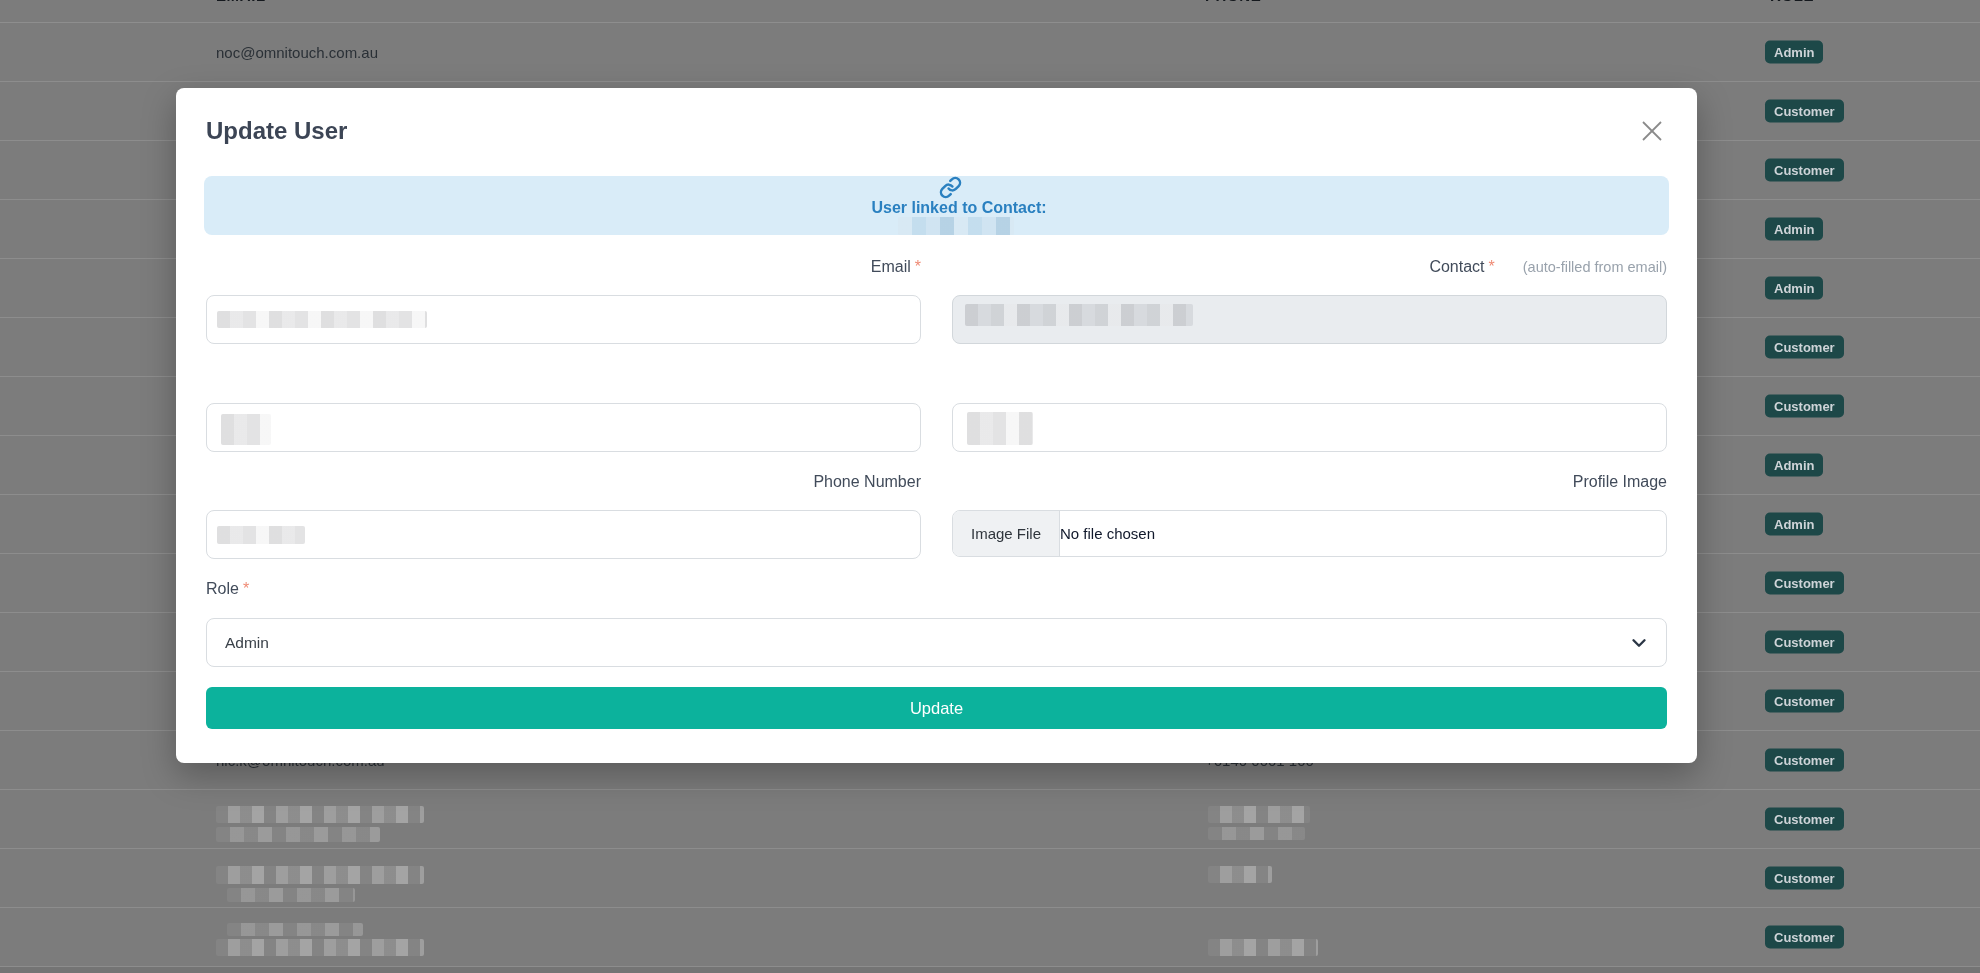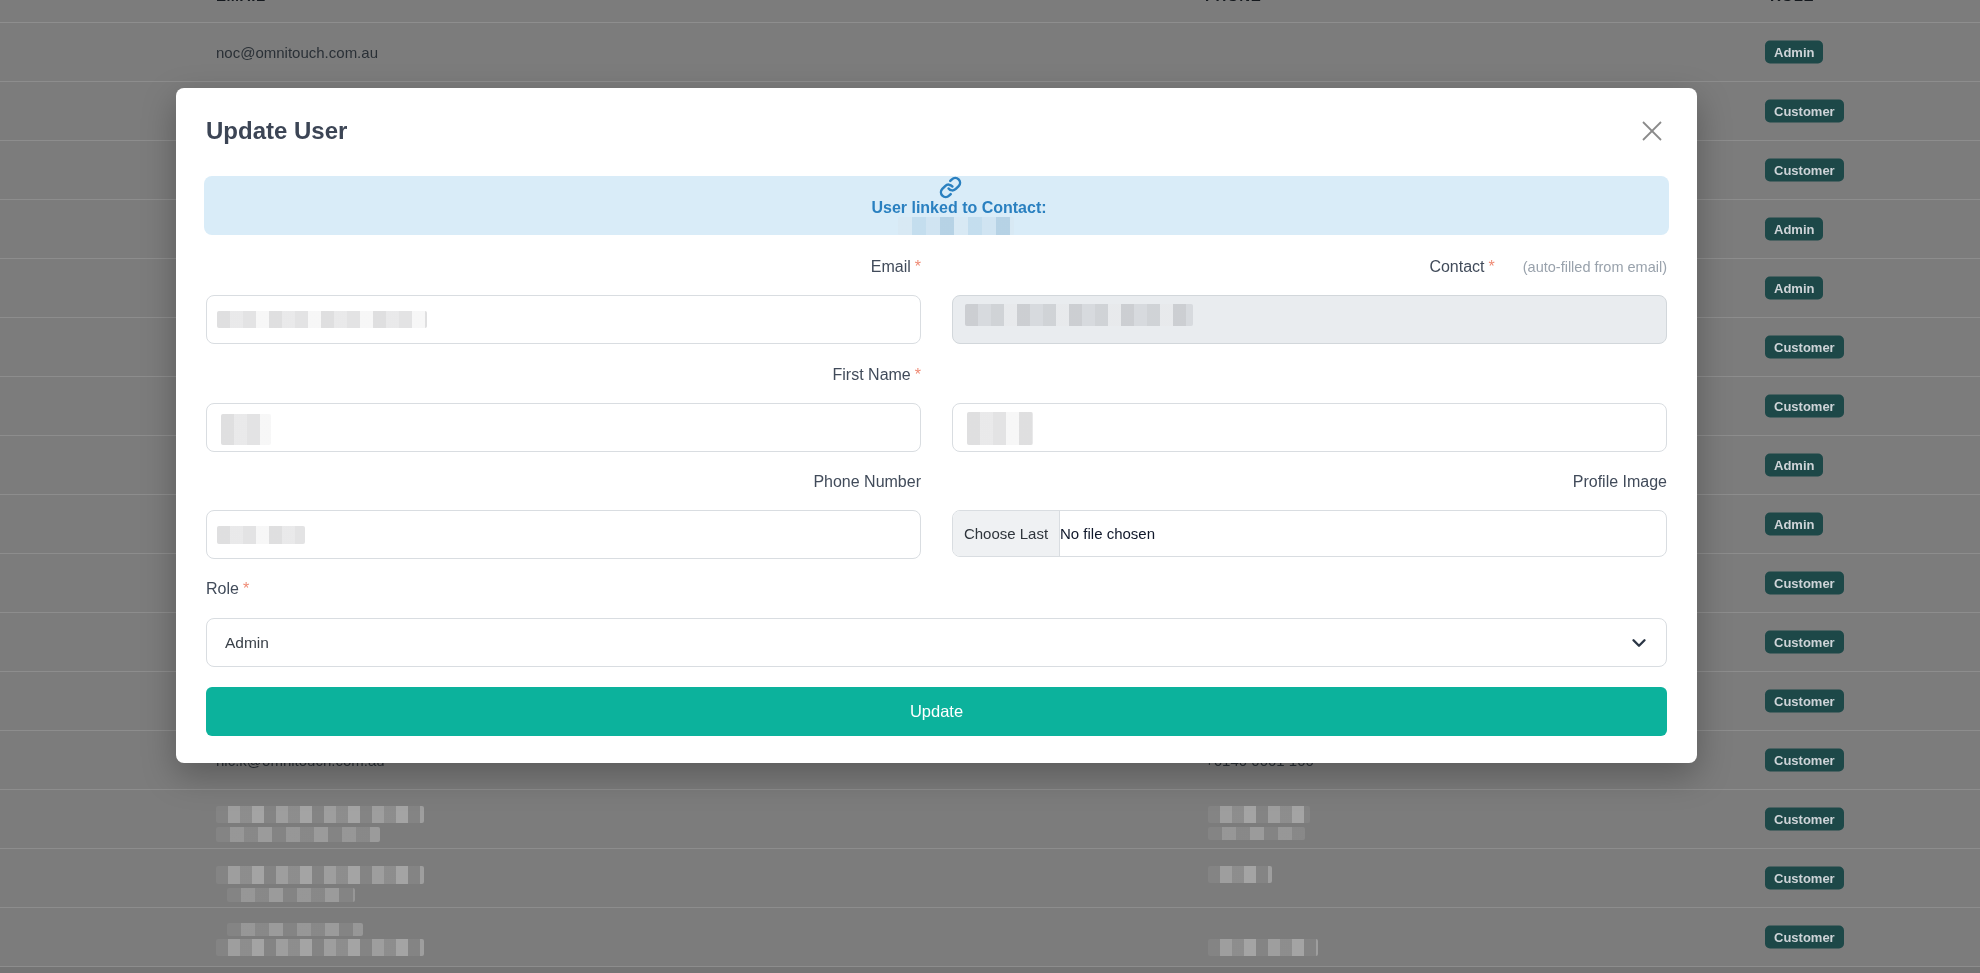--- a/index.html
+++ b/index.html
@@ -111,21 +111,21 @@
 
   #role-select {
     position:absolute; top:530px; height:49px; background:#fff;
     border:1px solid #d9dde1; border-radius:8px;
     display:flex; align-items:center; cursor:pointer;
   }
   #role-value { margin-left:18px; font-size:15.5px; color:#3a4149; }
   #role-chevron { position:absolute; right:16px; top:50%; transform:translateY(-50%); }
 
   #update-btn {
-    position:absolute; left:30px; top:599px; width:1461px; height:49px;
+    position:absolute; left:30px; top:599px; width:1461px; height:42px;
     background:#0cb29c; color:#ffffff; font-family:inherit;
     font-size:16.5px; border:none; border-radius:6px; cursor:pointer;
   }
 </style>
 </head>
 <body>
 
 <div id="table-layer">
   <span class="hdr-cell" style="left:216px">EMAIL</span>
   <span class="hdr-cell" style="left:1205px">PHONE</span>
@@ -225,39 +225,36 @@
     <div class="mosaic mz-light" style="left:10px; top:15px; width:210px; height:17px"></div>
   </div>
 
   <div class="fld-label col-r" style="top:170px">
     <span>Contact</span><span class="req">*</span><span class="hint">(auto-filled from email)</span>
   </div>
   <div class="input disabled col-r" style="top:207px">
     <div class="mosaic mz-dim" style="left:12px; top:8px; width:228px; height:22px"></div>
   </div>
 
-  <div class="fld-label col-l" style="top:278px">
-    <span>First Name</span><span class="req">*</span>
-  </div>
   <div class="input col-l" style="top:315px">
     <div class="mosaic mz-light" style="left:14px; top:10px; width:50px; height:31px"></div>
   </div>
 
   <div class="input col-r" style="top:315px">
     <div class="mosaic mz-light" style="left:14px; top:8px; width:66px; height:33px"></div>
   </div>
 
   <div class="fld-label col-l" style="top:385px">Phone Number</div>
   <div class="input col-l" style="top:422px">
     <div class="mosaic mz-light" style="left:10px; top:15px; width:88px; height:18px"></div>
   </div>
 
   <div class="fld-label col-r" style="top:385px">Profile Image</div>
   <div id="file-box">
-    <button id="file-btn">Choose Last</button>
+    <button id="file-btn">Image File</button>
     <span id="file-status">No file chosen</span>
   </div>
 
   <div class="fld-label" style="left:30px; top:492px">
     <span>Role</span><span class="req">*</span>
   </div>
   <div id="role-select" class="wide">
     <span id="role-value">Admin</span>
     <span id="role-chevron" style="display:inline-flex">
       <svg width="22" height="22" viewBox="0 0 24 24" fill="none" stroke="#2b3645" stroke-width="2.6" stroke-linecap="round" stroke-linejoin="round">

